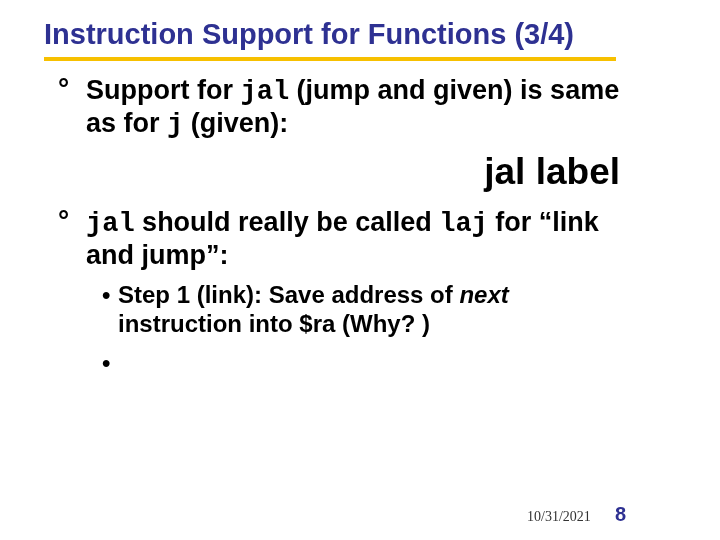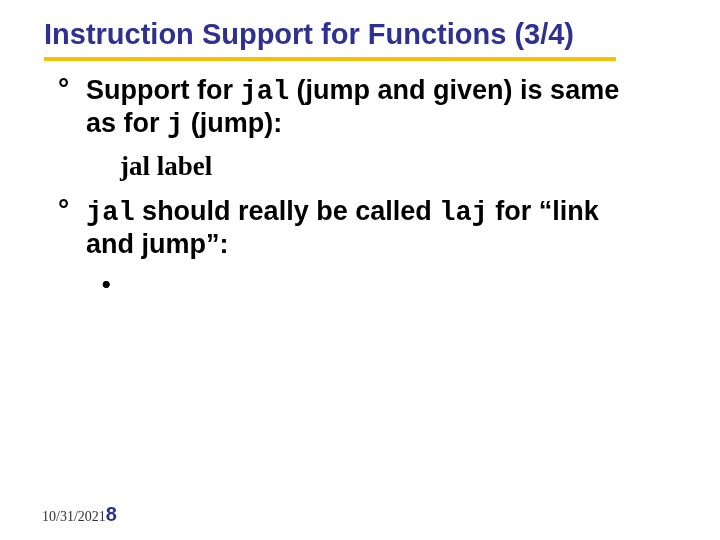--- a/index.html
+++ b/index.html
@@ -24,81 +24,86 @@
     font-weight: bold;
     color: #000;
   }
   .bullet1 .text {
     font-size: 27px;
     font-weight: bold;
     color: #000;
     line-height: 1.15;
   }
   .code-line {
-    font-family: Liberation Serif, serif;
-    font-size: 27px;
+    font-family: Liberation Sans, sans-serif;
+    font-size: 37px;
     font-weight: bold;
     margin: 6px 0 14px 62px;
+    text-align: right;
   }
   .mono { font-family: "Courier New", monospace; text-align: right; }
   .italic { font-style: italic; }
   .sub-block { margin-left: 44px; margin-top: 4px; margin-bottom: 8px; }
   .sub-bullet {
     font-size: 24px;
     font-weight: bold;
     line-height: 1.2;
     margin-bottom: 10px;
     padding-left: 16px;
     position: relative;
   }
   .sub-bullet .dot {
     position: absolute;
     left: 0;
     top: 0;
   }
   .footer {
     position: absolute;
     bottom: 14px;
-    left: 42px;
+    left: 24px;
     right: 34px;
     display: flex;
-    justify-content: flex-start;
+    justify-content: flex-end;
     align-items: baseline;
+    gap: 24px;
   }
   .date { font-family: Georgia, "Times New Roman", serif; font-size: 14px; color: #333; }
   .pagenum { font-size: 20px; font-weight: bold; color: #2e3192; }
 </style>
 </head>
 <body>
 
 <div class="slide">
 
   <div class="title">Instruction Support for Functions (3/4)</div>
 
   <div class="content">
 
     <div class="bullet1">
       <span class="deg">°</span>
       <span class="text">
-        <span>Support for </span><span class="mono">jal</span><span> (jump and given) is same as for </span><span class="mono">j</span><span> (jump):</span>
+        <span>Support for </span><span class="mono">jal</span><span> (jump and given) is same as for </span><span class="mono">j</span><span> (given):</span>
       </span>
     </div>
 
     <div class="code-line">jal label</div>
 
     <div class="bullet1">
       <span class="deg">°</span>
       <span class="text">
         <span class="mono">jal</span><span> should really be called </span><span class="mono">laj</span><span> for “link and jump”:</span>
       </span>
     </div>
 
     <div class="sub-block">
       <div class="sub-bullet">
         <span class="dot">•</span>
+        <span>
+          <span>Step 1 (link): Save address of </span><span class="italic">next</span><span> instruction into $ra (Why? )</span>
+        </span>
       </div>
       <div class="sub-bullet">
         <span class="dot">•</span>
       </div>
     </div>
 
   </div>
 
   <div class="footer">
     <span class="date">10/31/2021</span>

